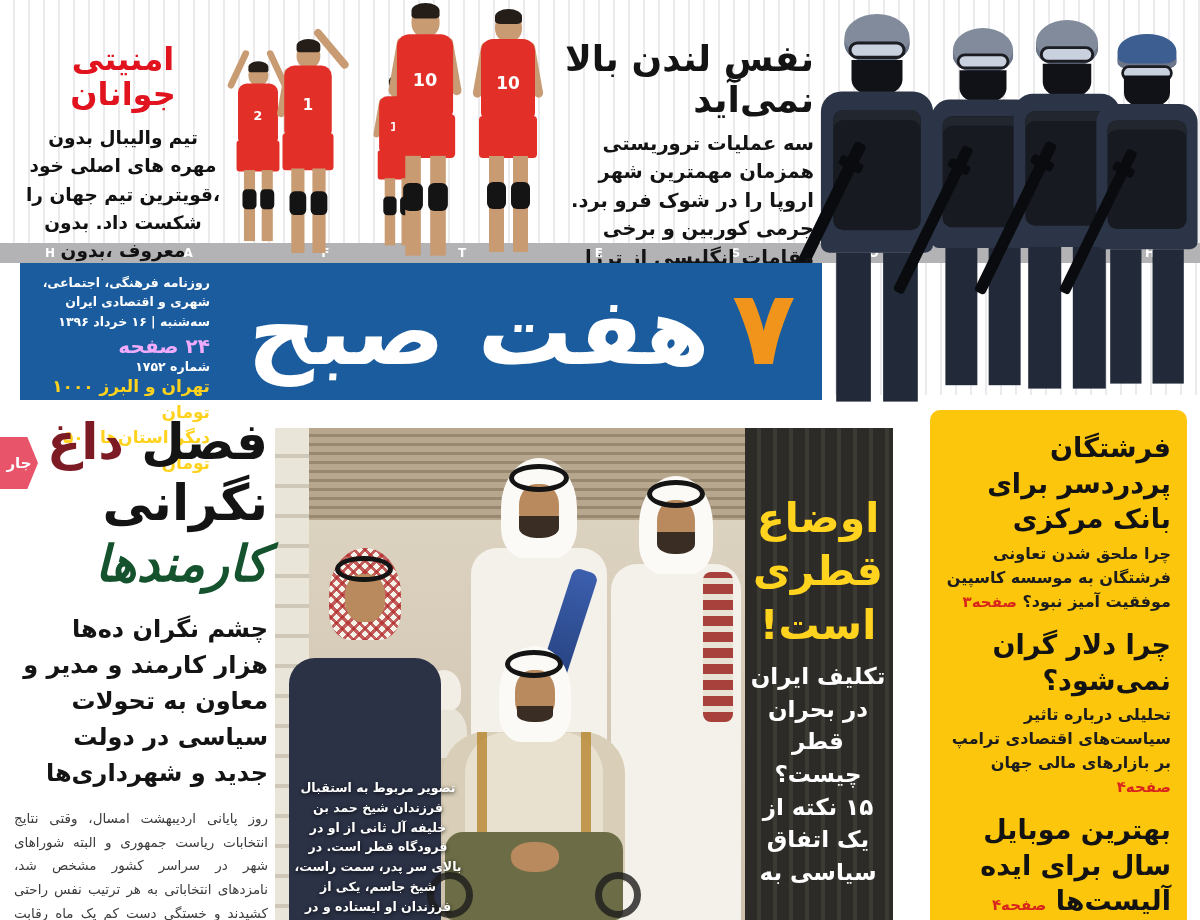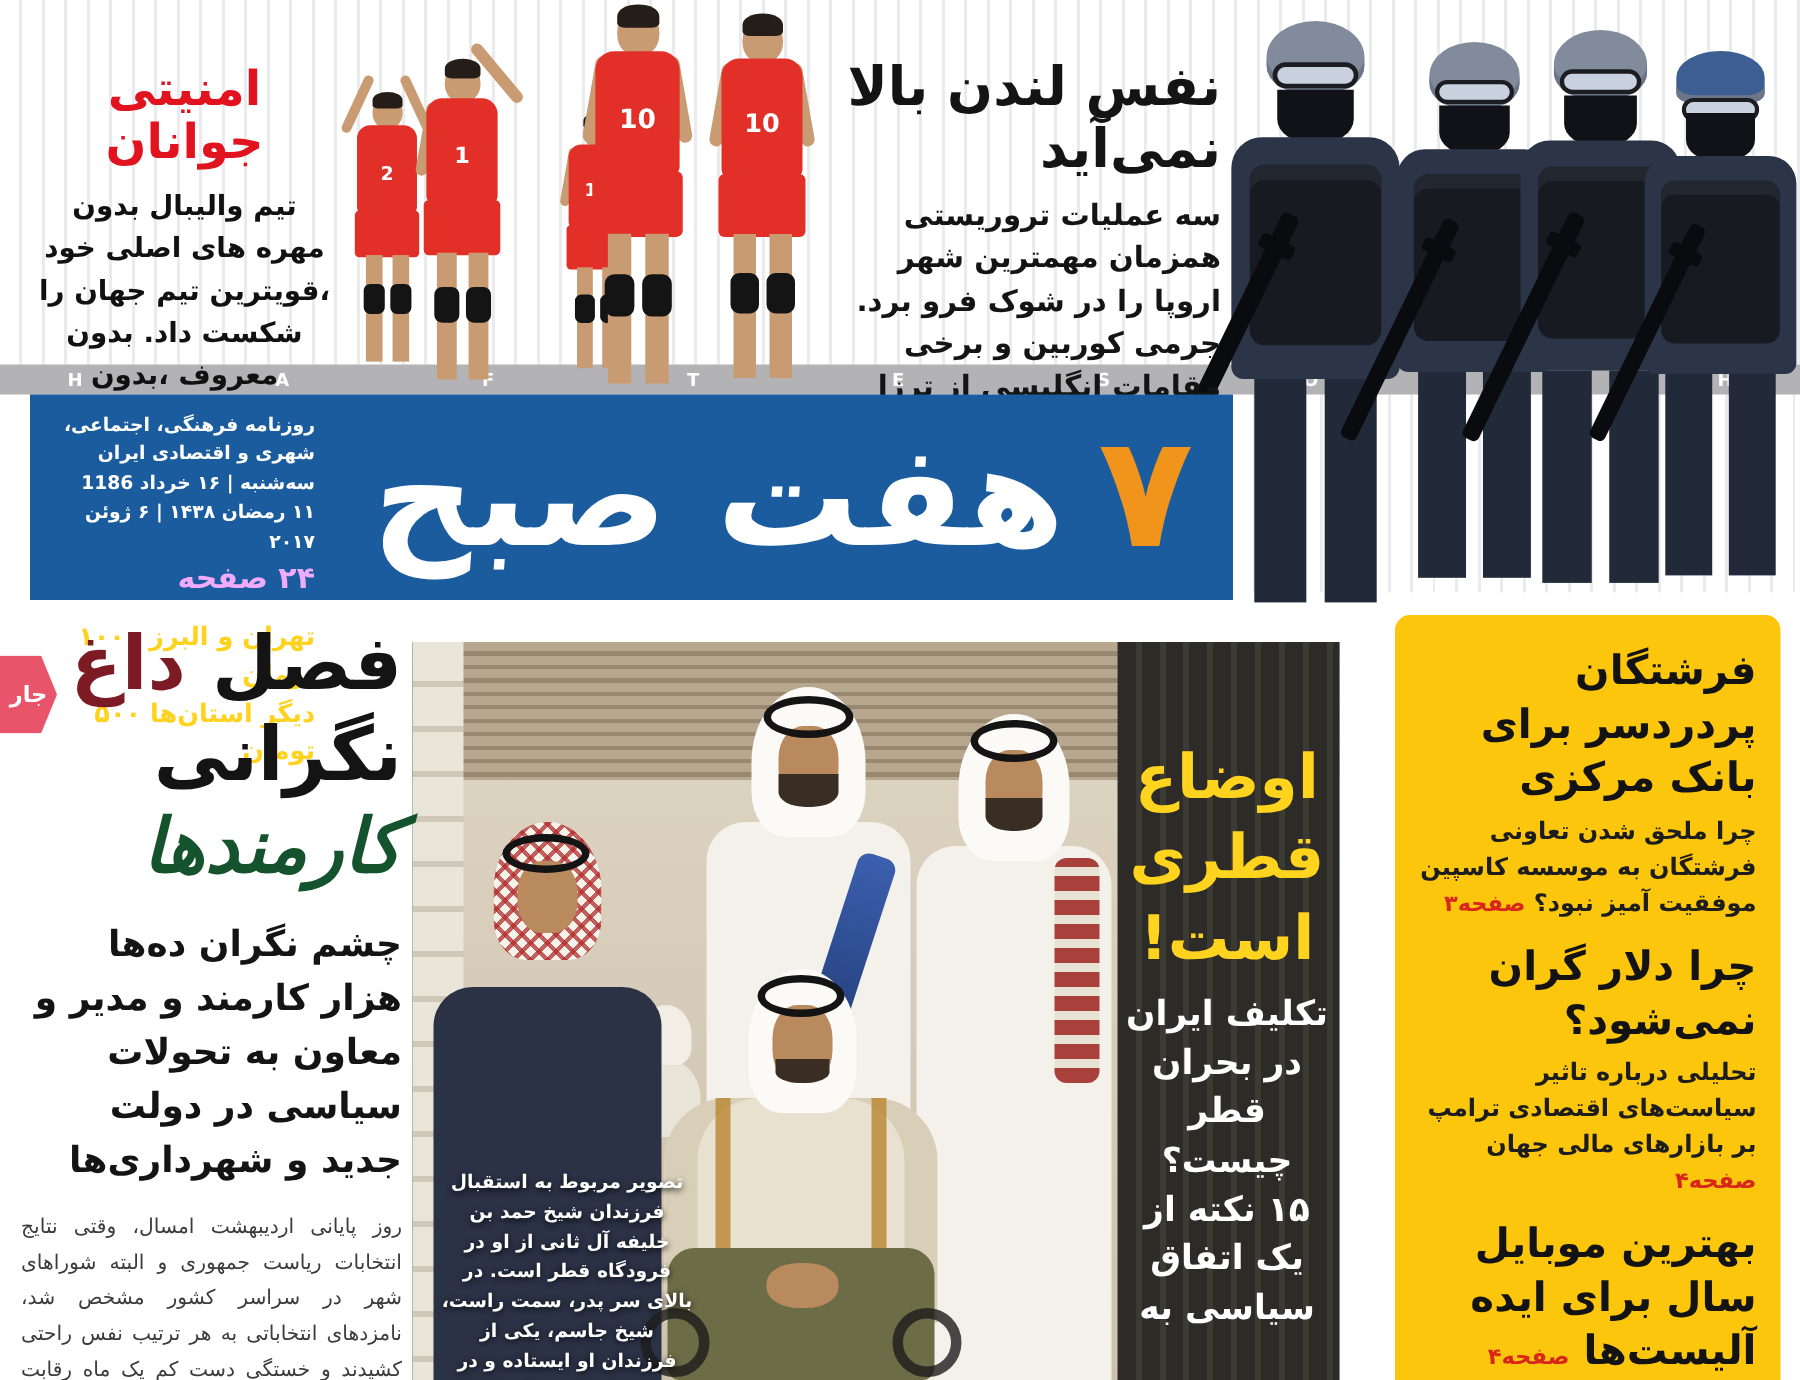--- a/index.html
+++ b/index.html
@@ -81,21 +81,21 @@
     background:rgba(229,62,85,.88); color:#fff; font-size:15px; font-weight:bold;
     display:flex; align-items:center; justify-content:center;
     clip-path:polygon(0 0,72% 0,100% 50%,72% 100%,0 100%); }
   
   .lead { position:absolute; left:8px; top:412px; width:260px; z-index:3; text-align:right; padding-left:6px; }
   .lead-h { font-size:50px; font-weight:bold; line-height:1.22; color:#141414; letter-spacing:-1px; }
   .c-maroon { color:#7d1b24; } .c-red { color:#14532d;font-style:italic; }
   .lead-sub { margin-top:16px; font-size:24px; font-weight:bold; color:#141414; line-height:1.5; }
   .lead-body { margin-top:16px; font-size:13.5px; color:#3c3c3c; line-height:1.75; text-align:justify; }
   
-  .qphoto { position:absolute; left:275px; top:428px; width:618px; height:492px; overflow:hidden; background:#0c4a6e; z-index:2; }
+  .qphoto { position:absolute; left:275px; top:428px; width:618px; height:492px; overflow:hidden; background:#b91c1c; z-index:2; }
   .q-ceiling { position:absolute; left:0; top:0; width:100%; height:92px;
     background:repeating-linear-gradient(180deg,#b7a78e 0 6px,#988870 6px 9px); }
   .q-wall { position:absolute; left:0; top:92px; width:100%; height:400px; background:linear-gradient(180deg,#dcd2c0,#cdc1ac); }
   .q-win { position:absolute; left:0; top:0; width:34px; height:100%; background:repeating-linear-gradient(180deg,#eae5d9 0 26px,#cfc8b8 26px 30px); }
   .q-dark { position:absolute; left:470px; top:0; width:148px; height:100%;
     background:repeating-linear-gradient(90deg,#2c2b27 0 12px,#3b3a33 12px 16px); }
   .q-bghead { position:absolute; width:34px; height:40px; background:#f2eee6; border-radius:50% 50% 30% 30%; box-shadow:0 42px 0 6px #e9e4d8; }
   .q-man { position:absolute; }
   .q-thobe { position:absolute; left:0; bottom:0; width:100%; background:#f4f1ea; border-radius:26px 26px 0 0; }
   .q-ghutra { position:absolute; background:#fbfaf6; border-radius:50% 50% 30% 30%; }
@@ -290,22 +290,21 @@
       <div class="pf-legL"></div>
         <div class="pf-legR"></div>
         <div class="pf-rifle"></div>
     </div>
   </div>
 
   <div class="masthead">
     <div class="mh-info">
       <div class="mh-line">روزنامه فرهنگی، اجتماعی،</div>
       <div class="mh-line">شهری و اقتصادی ایران</div>
-      <div class="mh-line">سه‌شنبه | ۱۶ خرداد 1186</div>
-      <div class="mh-line">۱۱ رمضان ۱۴۳۸ | ۶ ژوئن ۲۰۱۷</div>
+      <div class="mh-line">سه‌شنبه | ۱۶ خرداد ۱۳۹۶</div>
       <div class="mh-pages">۲۴ صفحه</div>
       <div class="mh-issue">شماره ۱۷۵۲</div>
       <div class="mh-price">تهران و البرز ۱۰۰۰ تومان</div>
       <div class="mh-price">دیگر استان‌ها ۵۰۰ تومان</div>
     </div>
     <div class="logo-text">هفت صبح</div>
     <div class="logo-seven">۷</div>
   </div>
 
   <div class="watermark">جار</div>

